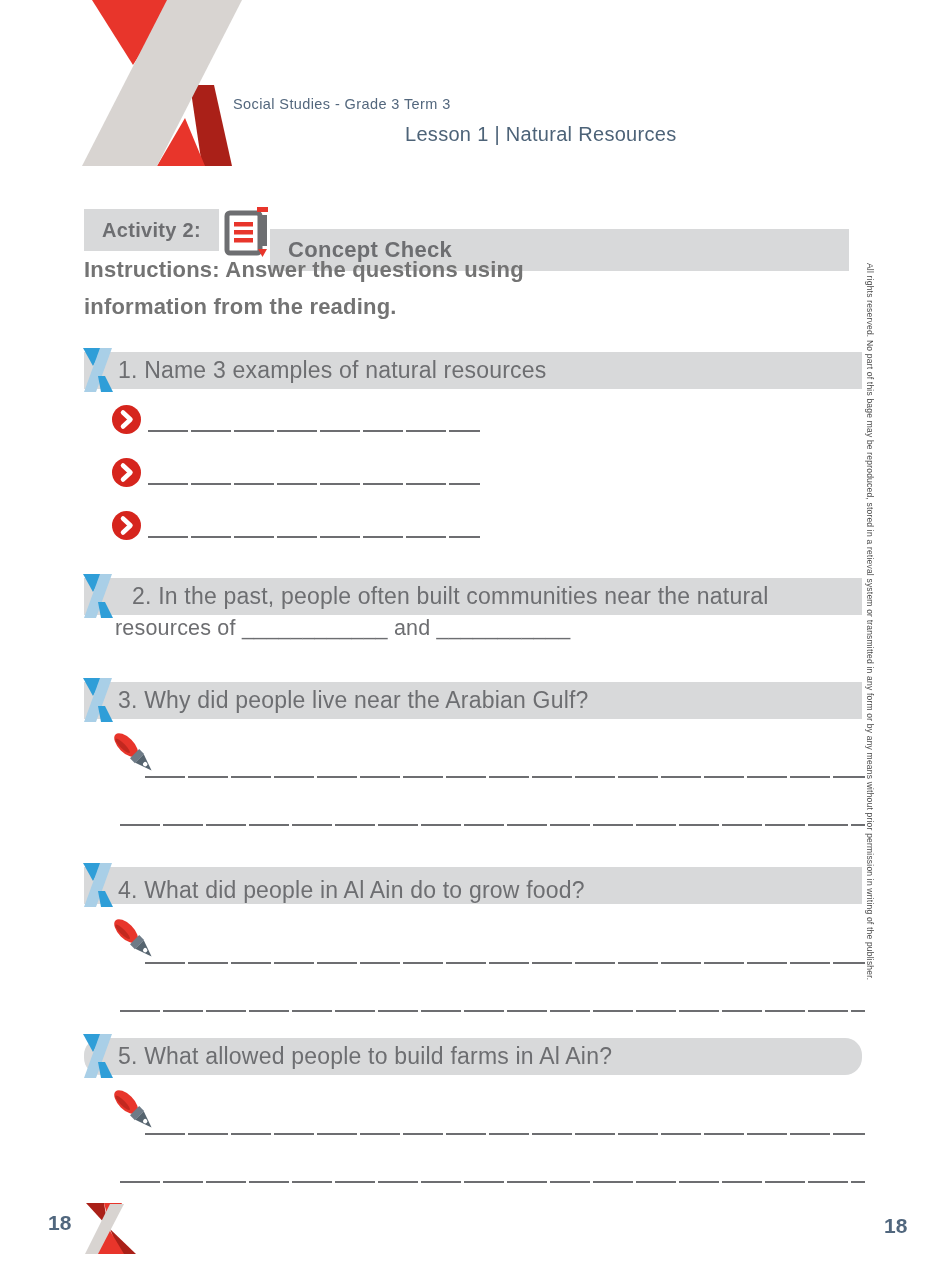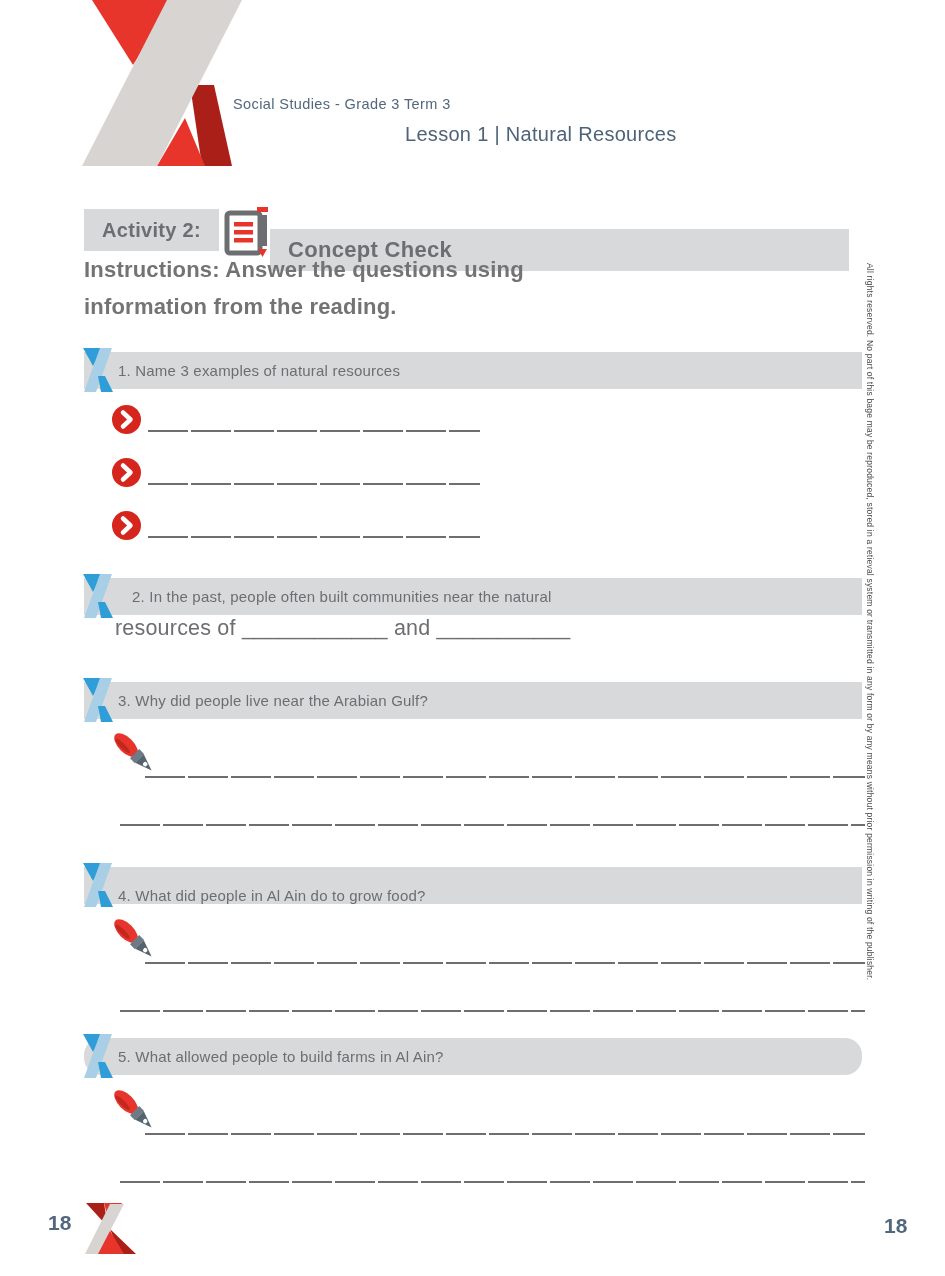--- a/index.html
+++ b/index.html
@@ -27,21 +27,21 @@
     display:flex; align-items:center; padding-left:18px; letter-spacing:.3px;margin-top:20px;
   }
 
   
   .instructions { left:84px; top:251px; font-size:22px; font-weight:bold; color:#737373; line-height:37px; letter-spacing:.2px; }
 
   
   .qbar {
     left:84px; width:778px; height:37px; background:#d8d9da;
     display:flex; align-items:center; padding-left:34px;
-    font-size:15px; color:#6d6e71; letter-spacing:.2px; white-space:nowrap;
+    font-size:23px; color:#6d6e71; letter-spacing:.2px; white-space:nowrap;
   }
   .qbar .qx { position:absolute; left:-1px; top:-4px; }
   .q1 { top:352px; } .q2 { top:578px;padding-left:48px; } .q3 { top:682px; } .q4 { top:867px;align-items:flex-end; } .q5 { top:1038px;border-radius:17px; }
 
   .q2-cont { left:115px; top:616px; font-size:21.5px; color:#6d6e71; letter-spacing:.2px; }
 
   
   .rbullet {
     width:29px; height:29px; border-radius:50%; background:#d6251d;
     display:flex; align-items:center; justify-content:center;

